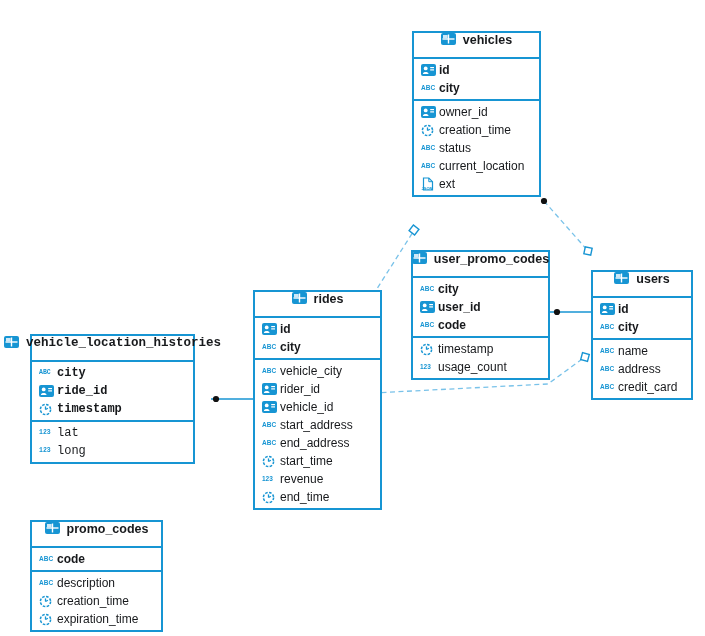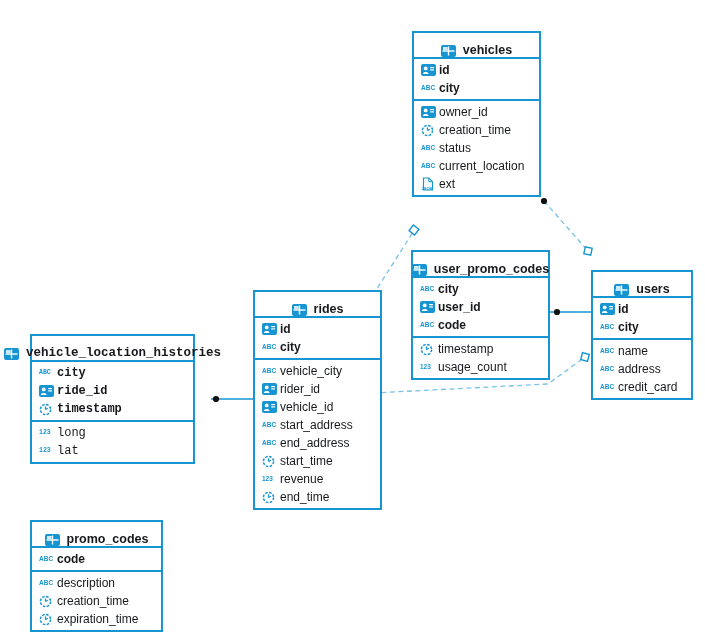--- a/index.html
+++ b/index.html
@@ -1,21 +1,21 @@
 <!DOCTYPE html>
 <html style="--accent: #1795d3; --dash: #79c2e9; --dot: #111111;"><head>
 <meta charset="utf-8">
 <style>
   :root{ --accent:#1795d3; --dash:#79c2e9; --text:#17191c; --dot:#111; }
   html,body{ margin:0; padding:0; background:#fff; }
   #canvas{ position:relative; width:705px; height:636px; background:#fff; overflow:hidden;
            font-family:"Liberation Sans", sans-serif; color:var(--text); }
   #connectors{ position:absolute; left:0; top:0; width:705px; height:636px; }
   .table-card{ position:absolute; background:#fff; border:2px solid var(--accent); box-sizing:border-box; }
-  .table-header{ display:flex; align-items:flex-end; justify-content:center; gap:6px;
+  .table-header{ display:flex; align-items:flex-start; justify-content:center; gap:6px;
                  height:24px; border-bottom:2px solid var(--accent); font-size:12.5px;
                  font-weight:700; padding:0 4px; white-space:nowrap; }
   .table-section{ padding:2px 0; }
   .table-section.pk{ border-bottom:2px solid var(--accent); }
   .field-row{ display:flex; align-items:center; gap:2px; height:18px; padding:0 4px 0 7px;
               font-size:12px; white-space:nowrap; }
   .field-row.pk .field-name{ font-weight:700; }
   .icon-box{ width:16px; flex:0 0 16px; display:flex; align-items:center; justify-content:flex-start; }
   .ticon{ color:var(--accent); font-size:6.5px; font-weight:700; letter-spacing:0; line-height:1; }
   .field-name{ overflow:hidden; }
@@ -372,27 +372,27 @@
               </svg>
             </span>
             <span class="field-name">timestamp</span>
           </div>
         </div>
         <div class="table-section">
           <div class="field-row">
             <span class="icon-box">
               <span class="ticon">123</span>
             </span>
+            <span class="field-name">lat</span>
+          </div>
+          <div class="field-row">
+            <span class="icon-box">
+              <span class="ticon">123</span>
+            </span>
             <span class="field-name">long</span>
-          </div>
-          <div class="field-row">
-            <span class="icon-box">
-              <span class="ticon">123</span>
-            </span>
-            <span class="field-name">lat</span>
           </div>
         </div>
       </div>
       <div class="table-card" style="left: 30px; top: 520px; width: 133px;">
         <div class="table-header">
           <span class="icon-box">
             <svg width="15" height="12" viewBox="0 0 15 12">
               <rect x="0" y="0" width="15" height="12" rx="2" fill="#1795d3"></rect>
               <rect x="2" y="2" width="4.6" height="3.2" fill="#cfe9f7"></rect>
               <line x1="1.5" y1="6" x2="13.5" y2="6" stroke="#fff" stroke-width="1.4"></line>

